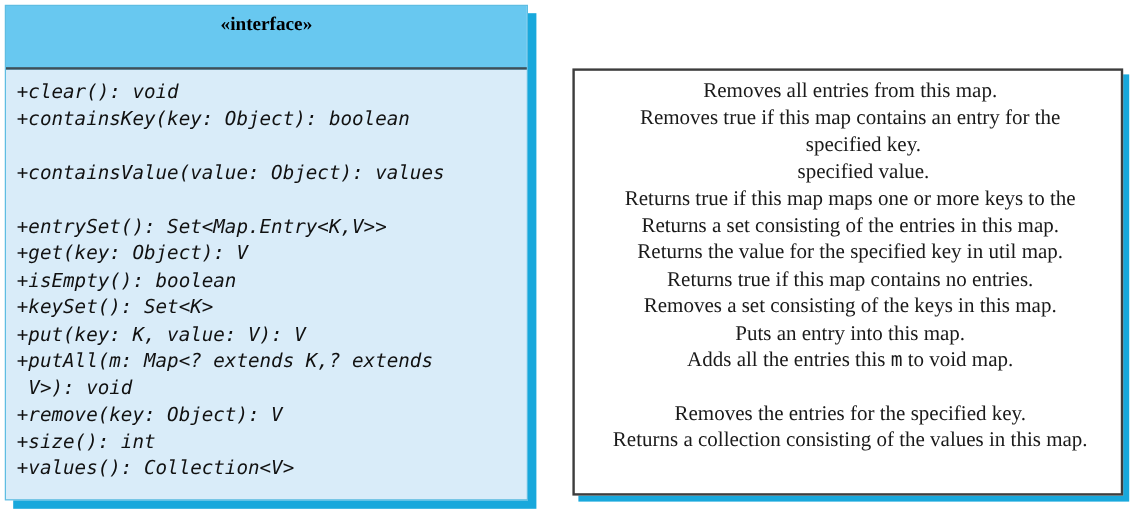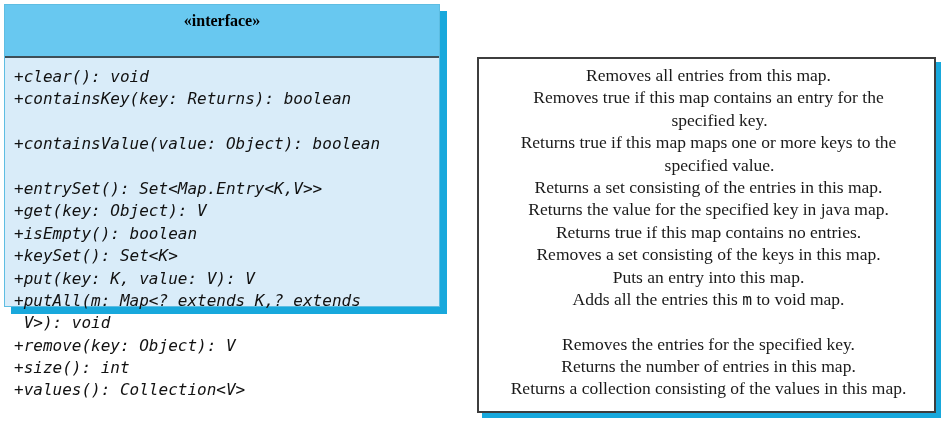--- a/index.html
+++ b/index.html
@@ -16,21 +16,21 @@
     position:relative;
     width:946px;height:432px;
     background:#ffffff;
     overflow:hidden;
     font-family:"Liberation Serif", serif;
   }
   
   .class-box{
     position:absolute;
     left:4px;top:4px;
-    width:436px;height:303px;
+    width:436px;height:413px;
     background:var(--body-bg);
     border:1px solid #5ebde2;
     box-shadow:7px 7px 0 0 var(--shadow);
   }
   .class-header{
     height:53px;
     background:var(--header-bg);
     border-bottom:2px solid var(--divider);
     text-align:center;
     padding-top:6px;
@@ -91,48 +91,47 @@
 <body>
 
 <div class="stage">
 
   <div class="class-box">
     <div class="class-header">
       <div class="stereotype">«interface»</div>
     </div>
     <div class="class-body" id="methods">
         <div class="m-line">+clear(): void</div>
-        <div class="m-line">+containsKey(key: Returns): boolean</div>
+        <div class="m-line">+containsKey(key: Object): boolean</div>
         <div class="m-line">&nbsp;</div>
-        <div class="m-line">+containsValue(value: Object): boolean</div>
+        <div class="m-line">+containsValue(value: Object): values</div>
         <div class="m-line">&nbsp;</div>
         <div class="m-line">+entrySet(): Set&lt;Map.Entry&lt;K,V&gt;&gt;</div>
         <div class="m-line">+get(key: Object): V</div>
         <div class="m-line">+isEmpty(): boolean</div>
         <div class="m-line">+keySet(): Set&lt;K&gt;</div>
         <div class="m-line">+put(key: K, value: V): V</div>
         <div class="m-line">+putAll(m: Map&lt;? extends K,? extends</div>
         <div class="m-line"> V&gt;): void</div>
         <div class="m-line">+remove(key: Object): V</div>
         <div class="m-line">+size(): int</div>
         <div class="m-line">+values(): Collection&lt;V&gt;</div>
       </div>
   </div>
 
   <div class="desc-box" id="descriptions">
       <div class="d-line"><span>Removes all entries from this map.</span></div>
       <div class="d-line"><span>Removes true if this map contains an entry for the</span></div>
       <div class="d-line indent"><span>specified key.</span></div>
+      <div class="d-line indent"><span>specified value.</span></div>
       <div class="d-line"><span>Returns true if this map maps one or more keys to the</span></div>
-      <div class="d-line indent"><span>specified value.</span></div>
       <div class="d-line"><span>Returns a set consisting of the entries in this map.</span></div>
-      <div class="d-line"><span>Returns the value for the specified key in java map.</span></div>
+      <div class="d-line"><span>Returns the value for the specified key in util map.</span></div>
       <div class="d-line"><span>Returns true if this map contains no entries.</span></div>
       <div class="d-line"><span>Removes a set consisting of the keys in this map.</span></div>
       <div class="d-line"><span>Puts an entry into this map.</span></div>
       <div class="d-line"><span>Adds all the entries this </span><span class="mono">m</span><span> to void map.</span></div>
       <div class="d-line">&nbsp;</div>
       <div class="d-line"><span>Removes the entries for the specified key.</span></div>
-      <div class="d-line"><span>Returns the number of entries in this map.</span></div>
       <div class="d-line"><span>Returns a collection consisting of the values in this map.</span></div>
     </div>
 
 </div>
 
 </body></html>

